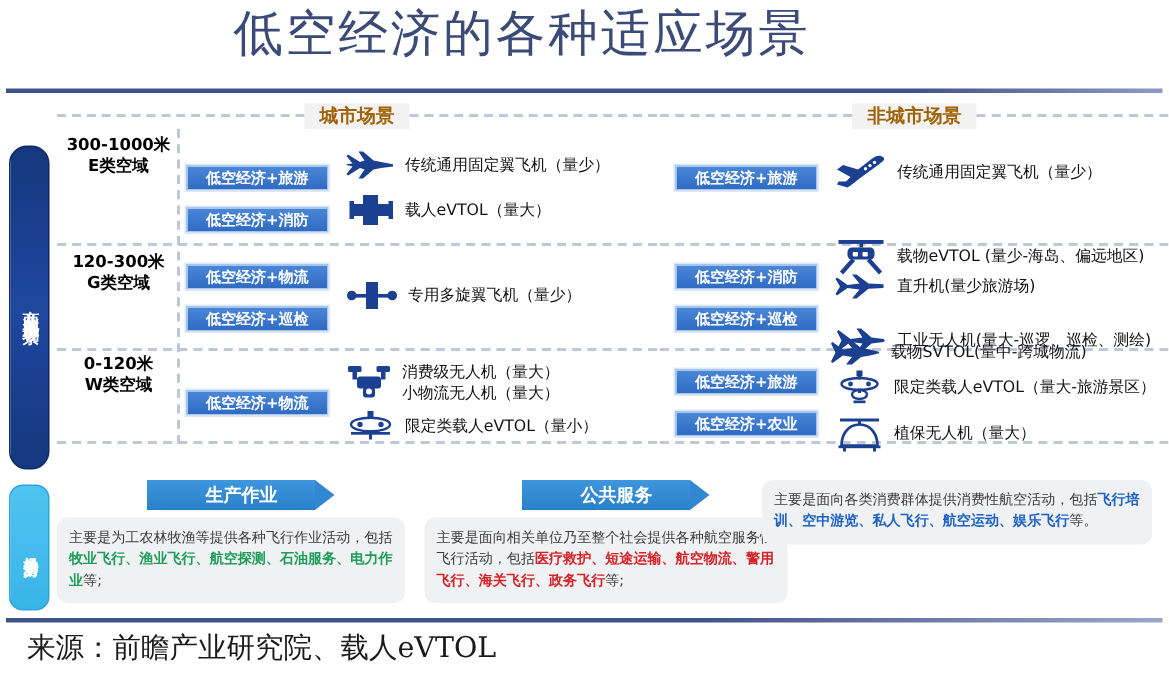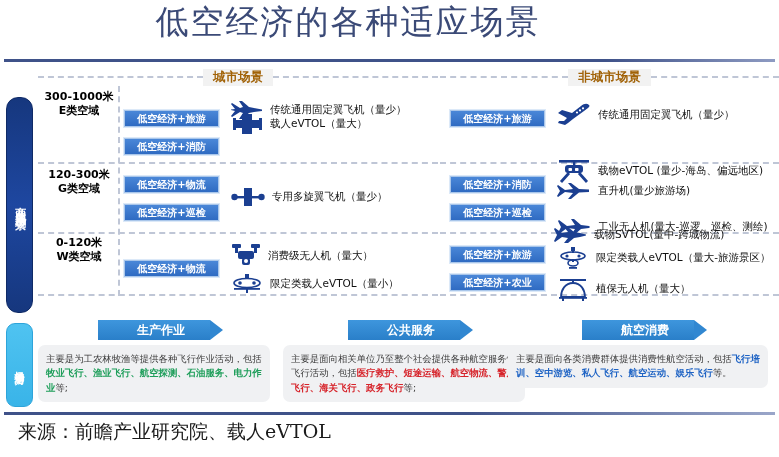--- a/index.html
+++ b/index.html
@@ -244,21 +244,21 @@
         <div class="chip tagcol-left" style="top:196px;">低空经济+物流</div>
 
         <div class="entry" style="left:192px; top:34px;">
           <span class="icn">
             <svg width="34" height="24" viewBox="0 0 34 24">
                 <path fill="#1b3f91" d="M2 5 L10 10 L13 9 L9 3 L12 3 L19 9 L24 10 L32 11.5 L32 13 L24 14 L19 15 L12 21 L9 21 L13 15 L10 14 L2 19 L1 18 L5 13 L1 12 L1 11.5 L5 11 L1 6 Z"></path>
               </svg>
           </span>
           <span class="entry-txt">传统通用固定翼飞机（量少）</span>
         </div>
-        <div class="entry" style="left:192px; top:48px;">
+        <div class="entry" style="left:192px; top:64px;">
           <span class="icn">
             <svg width="34" height="24" viewBox="0 0 34 24">
                 <path fill="#1b3f91" d="M12 2 L22 2 L22 8 L29 8 L29 6 L32 6 L32 18 L29 18 L29 16 L22 16 L22 22 L12 22 L12 16 L6 16 L6 18 L3 18 L3 6 L6 6 L6 8 L12 8 Z"></path>
               </svg>
           </span>
           <span class="entry-txt">载人eVTOL（量大）</span>
         </div>
 
         <div class="entry" style="left:192px; top:122px;">
           <span class="icn">
@@ -280,20 +280,21 @@
                 <rect x="21" y="3" width="9" height="4" rx="1" fill="#1b3f91"></rect>
                 <rect x="5" y="7" width="3" height="5" fill="#1b3f91"></rect>
                 <rect x="24" y="7" width="3" height="5" fill="#1b3f91"></rect>
                 <rect x="8" y="10" width="16" height="8" rx="2" fill="#1b3f91"></rect>
                 <rect x="12" y="17" width="8" height="7" rx="2" fill="#1b3f91"></rect>
                 <circle cx="16" cy="20" r="2" fill="#ffffff"></circle>
               </svg>
           </span>
           <span class="entry-txt multi-txt">
             <div>消费级无人机（量大）</div>
+            <div>小物流无人机（量大）</div>
           </span>
         </div>
         <div class="entry" style="left:192px; top:209px;">
           <span class="icn">
             <svg width="34" height="22" viewBox="0 0 34 22">
                 <rect x="15" y="1" width="4" height="4" fill="#1b3f91"></rect>
                 <ellipse cx="17" cy="10" rx="13" ry="4.5" fill="none" stroke="#1b3f91" stroke-width="1.6"></ellipse>
                 <circle cx="10" cy="10" r="1.8" fill="#1b3f91"></circle>
                 <circle cx="24" cy="10" r="1.8" fill="#1b3f91"></circle>
                 <rect x="4" y="15" width="26" height="1.8" fill="#1b3f91"></rect>
@@ -419,23 +420,20 @@
       <div class="bcol" id="bcol-2">
         <div class="bwrap banner-box">
           <div class="banner">公共服务</div>
         </div>
         <div class="desc">
           <span>主要是面向相关单位乃至整个社会提供各种航空服务性飞行活动，包括</span><span class="hl-red">医疗救护、短途运输、航空物流、警用飞行、海关飞行、政务飞行</span><span>等;</span>
         </div>
       </div>
 
       <div class="bcol" id="bcol-3">
-        <div class="bwrap banner-box">
-          <div class="banner">航空消费</div>
-        </div>
         <div class="desc">
           <span>主要是面向各类消费群体提供消费性航空活动，包括</span><span class="hl-blue">飞行培训、空中游览、私人飞行、航空运动、娱乐飞行</span><span>等。</span>
         </div>
       </div>
     </div>
   </div>
 
   <div class="foot-rule"></div>
   <div class="source">来源：前瞻产业研究院、载人eVTOL</div>
 </div>

